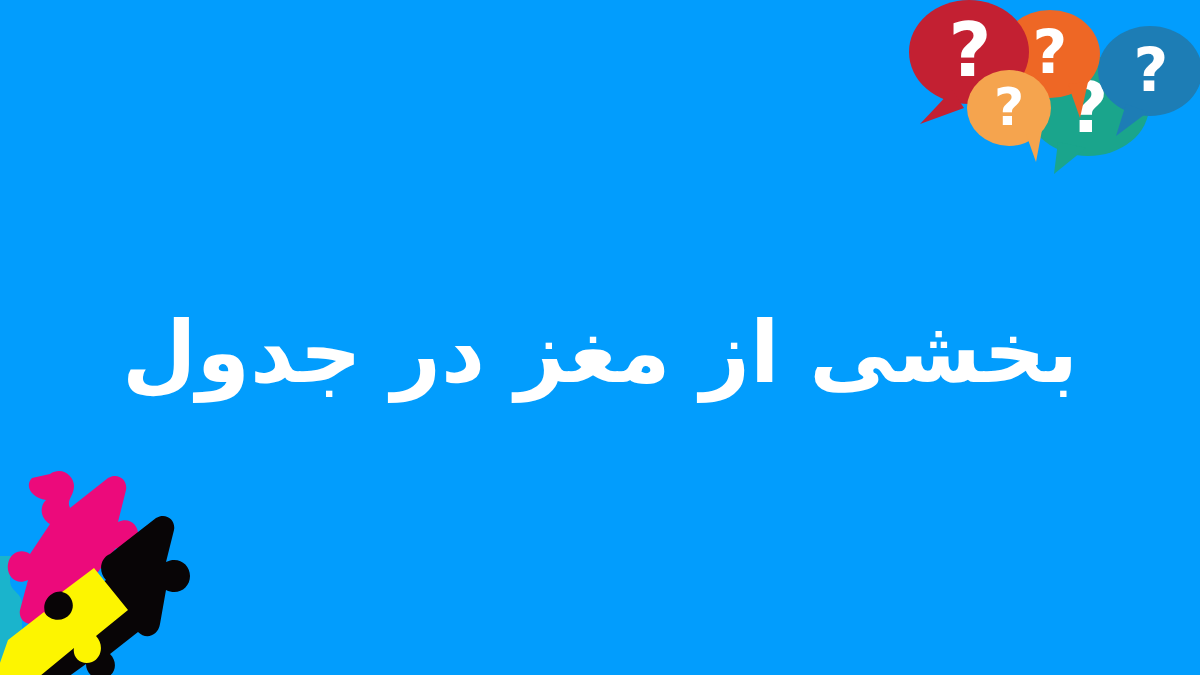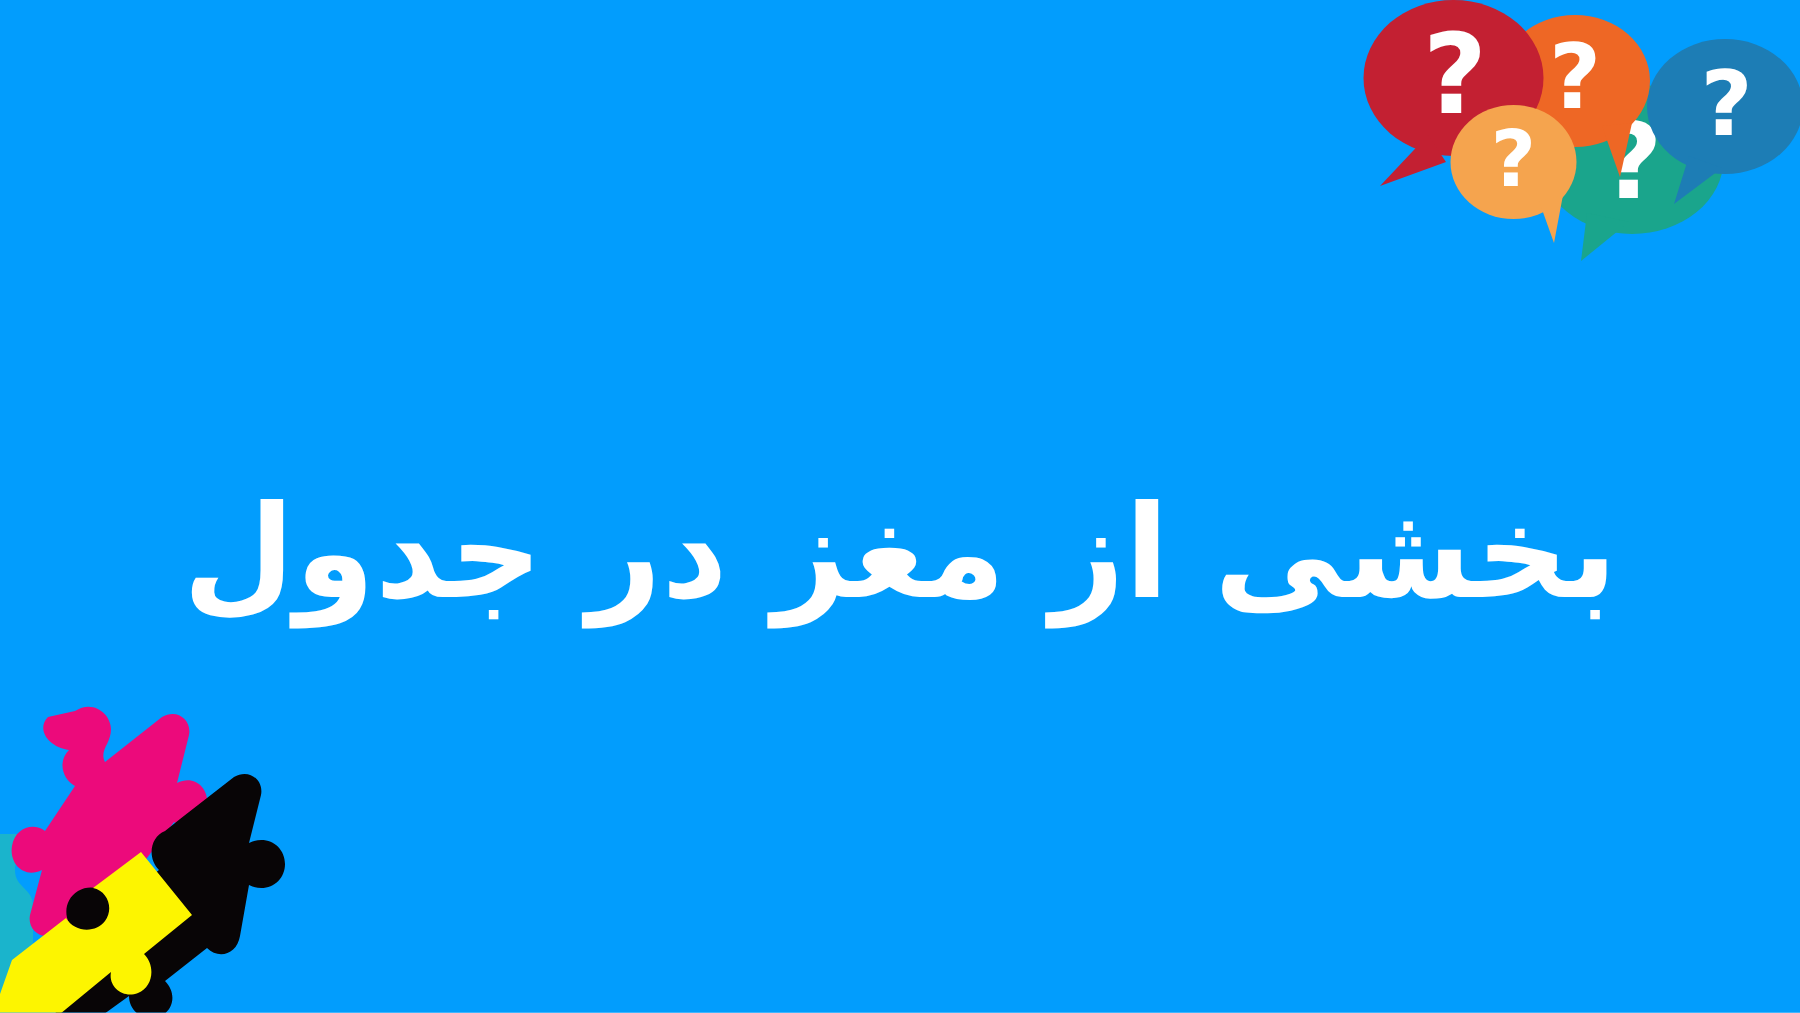--- a/index.html
+++ b/index.html
@@ -16,21 +16,21 @@
     height: 675px;
     overflow: hidden;
     background: #029dfd;
   }
 
   
   #headline {
     position: absolute;
     left: 0;
     right: 0;
-    top: 305px;
+    top: 288px;
     height: 130px;
     display: flex;
     align-items: center;
     justify-content: center;
     color: #ffffff;
     font-family: "DejaVu Sans", "Liberation Sans", sans-serif;
     font-size: 86px;
     font-weight: bold;
     line-height: 1.25;
     direction: rtl;

